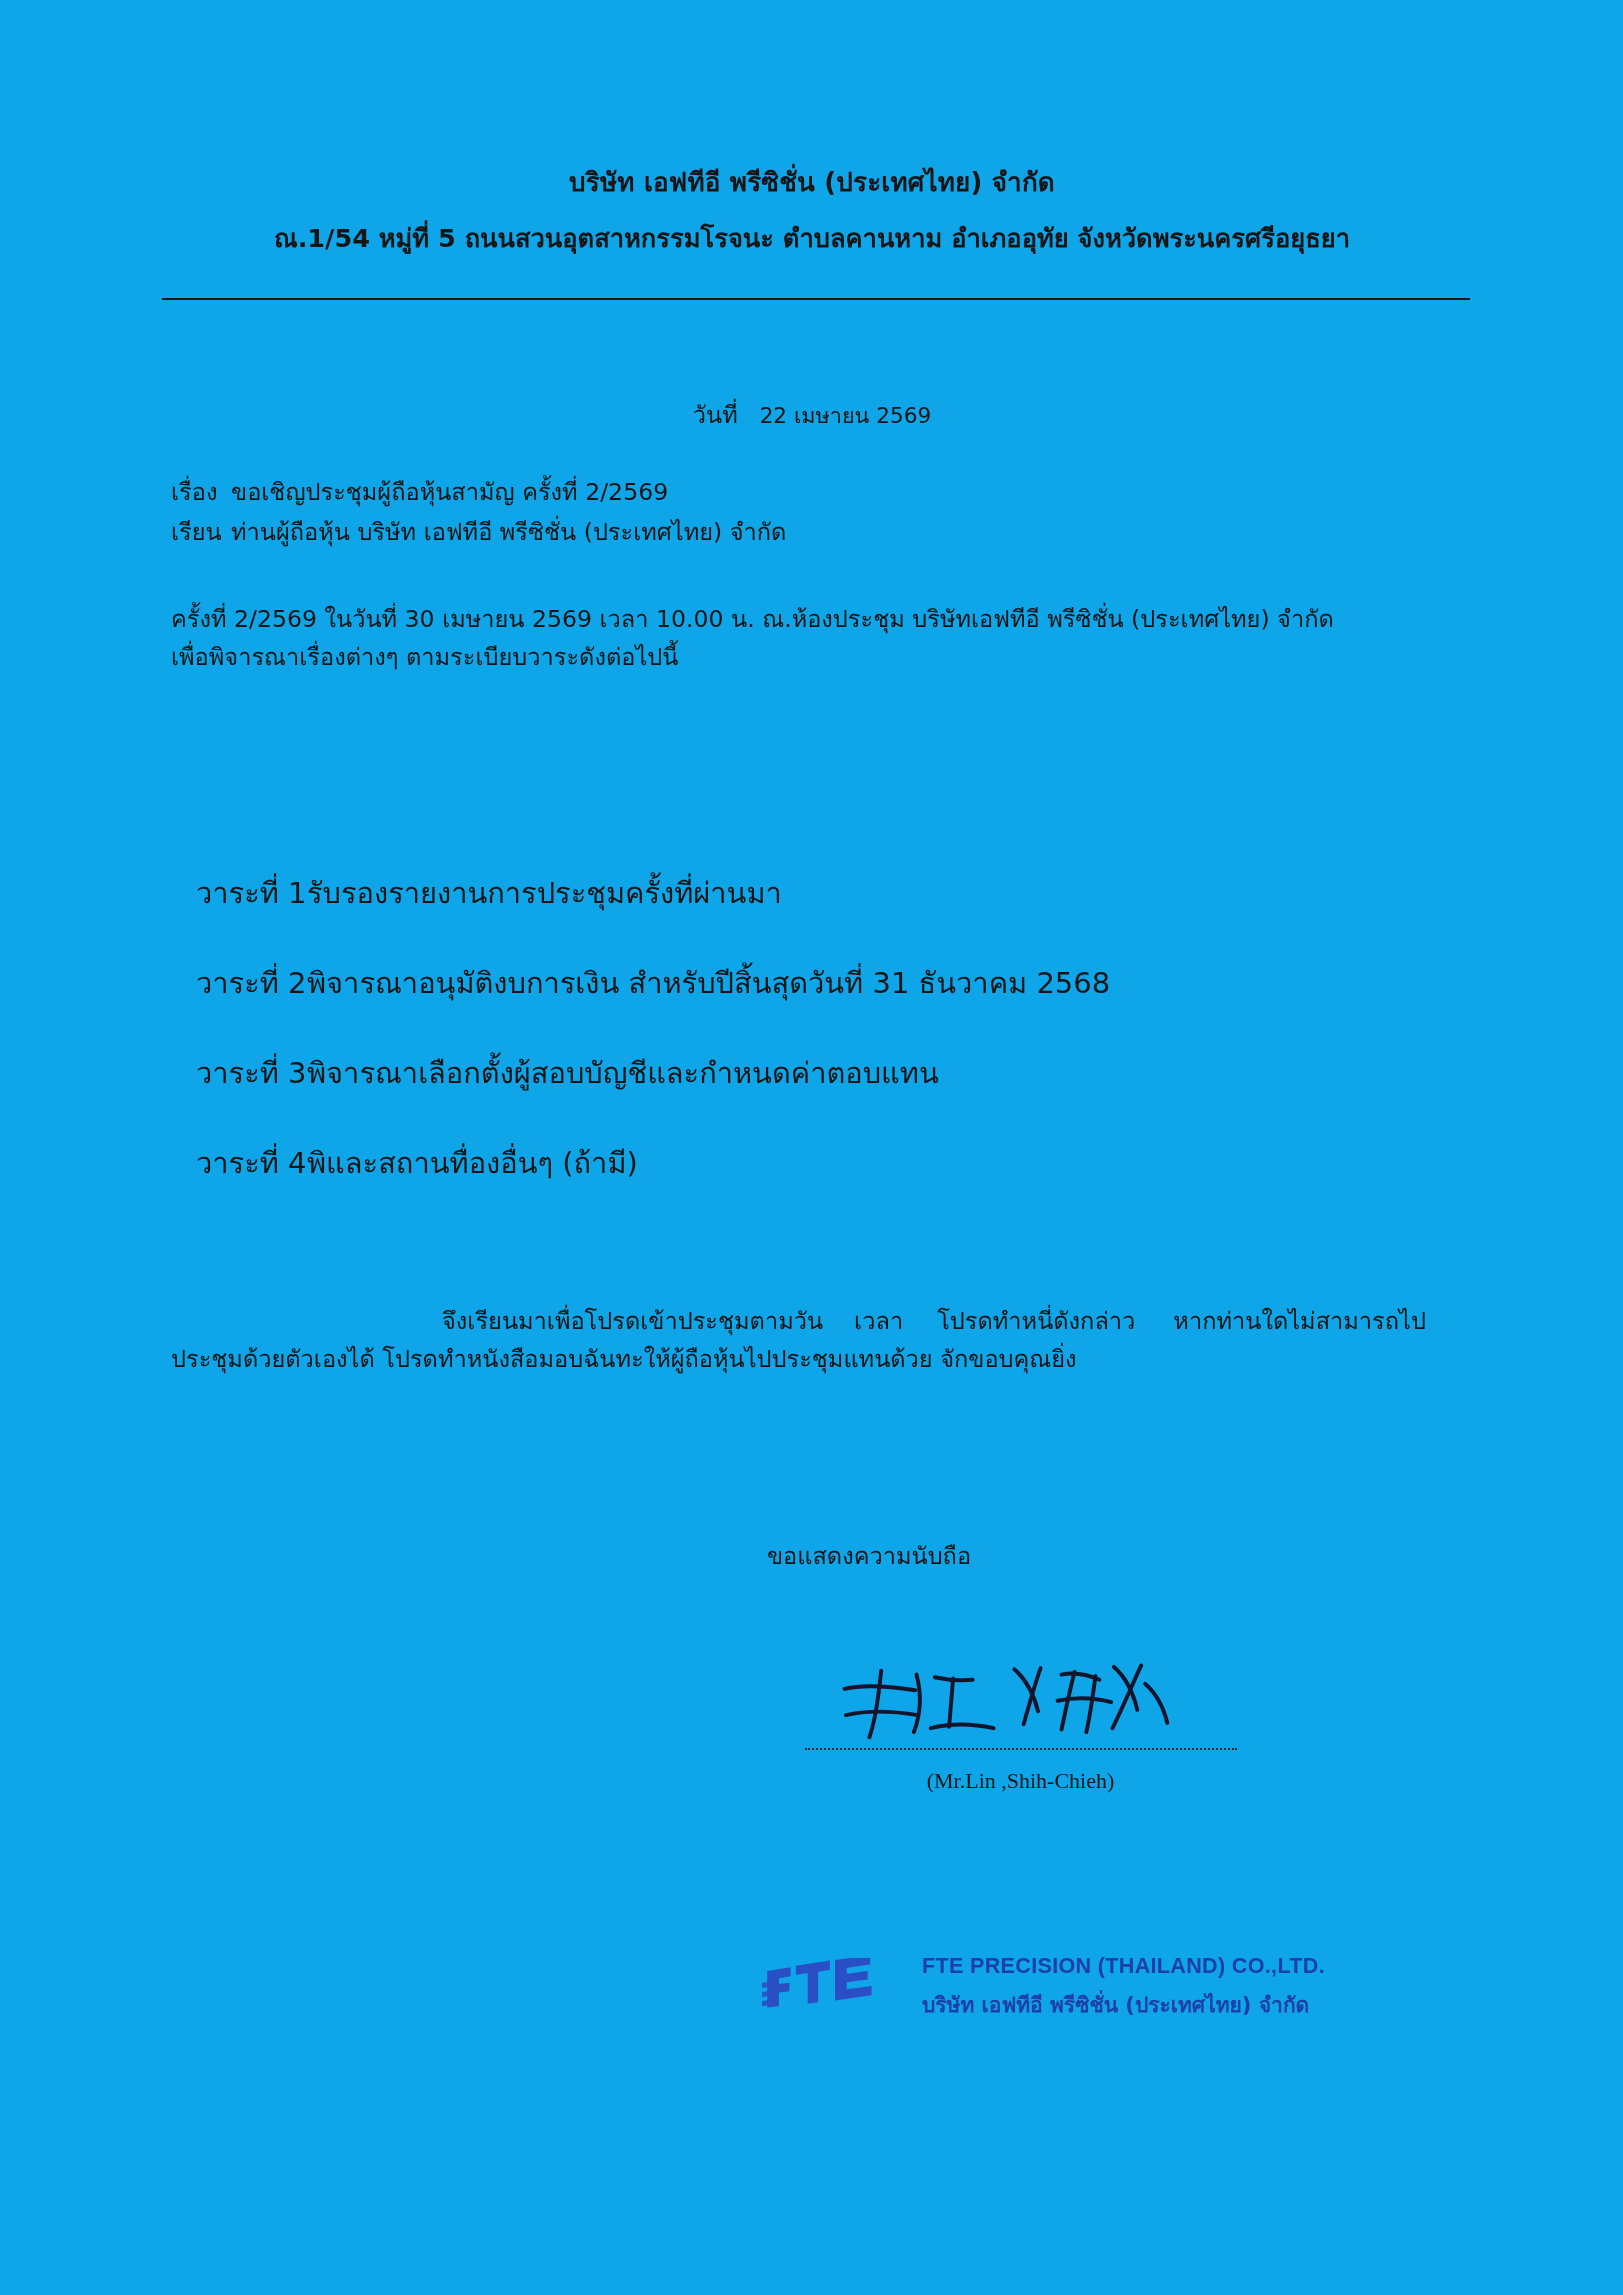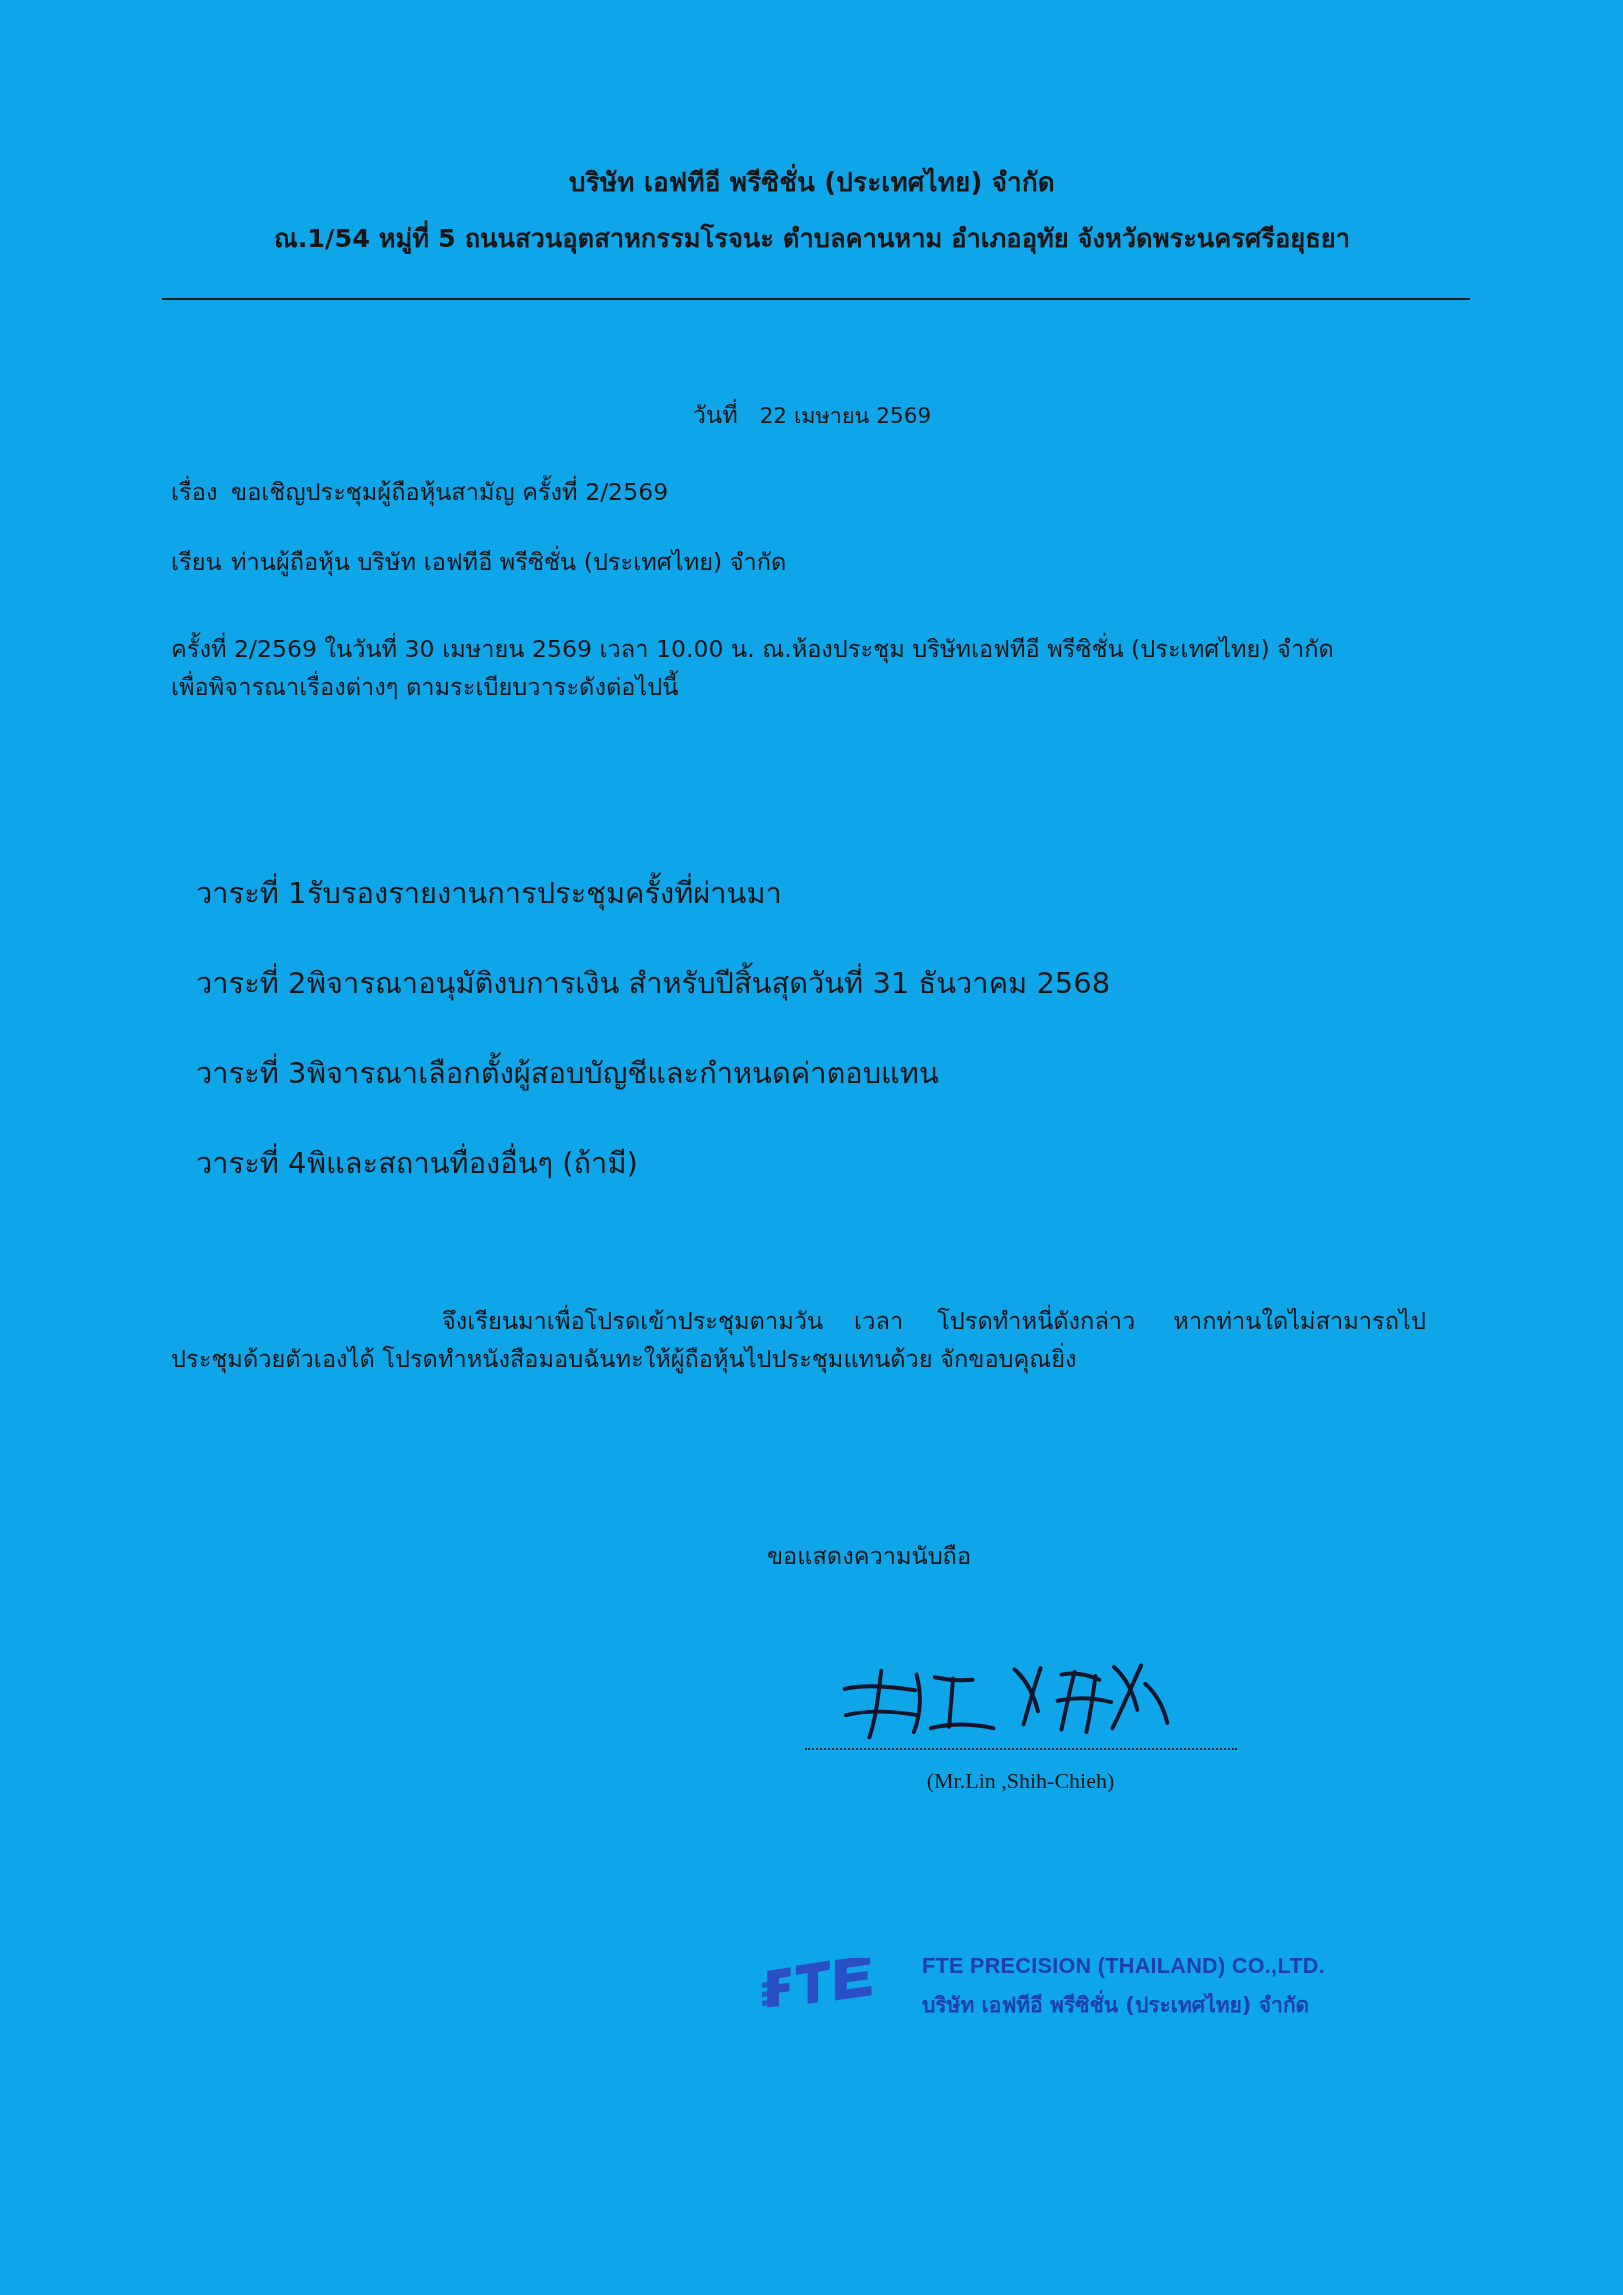--- a/index.html
+++ b/index.html
@@ -82,21 +82,21 @@
     width: 1282px;
     font-size: 23.6px;
     line-height: 1.0;
     color: #151515;
   }
   .row {
     margin-bottom: 0;
   }
   .subject-row {
     margin-top: 0;
-    margin-bottom: 46px;
+    margin-bottom: 16px;
   }
   .attn-row {
     margin-bottom: 56px;
   }
   .label {
     display: inline-block;
     min-width: 60px;
   }
   .para {
     text-indent: 73px;

